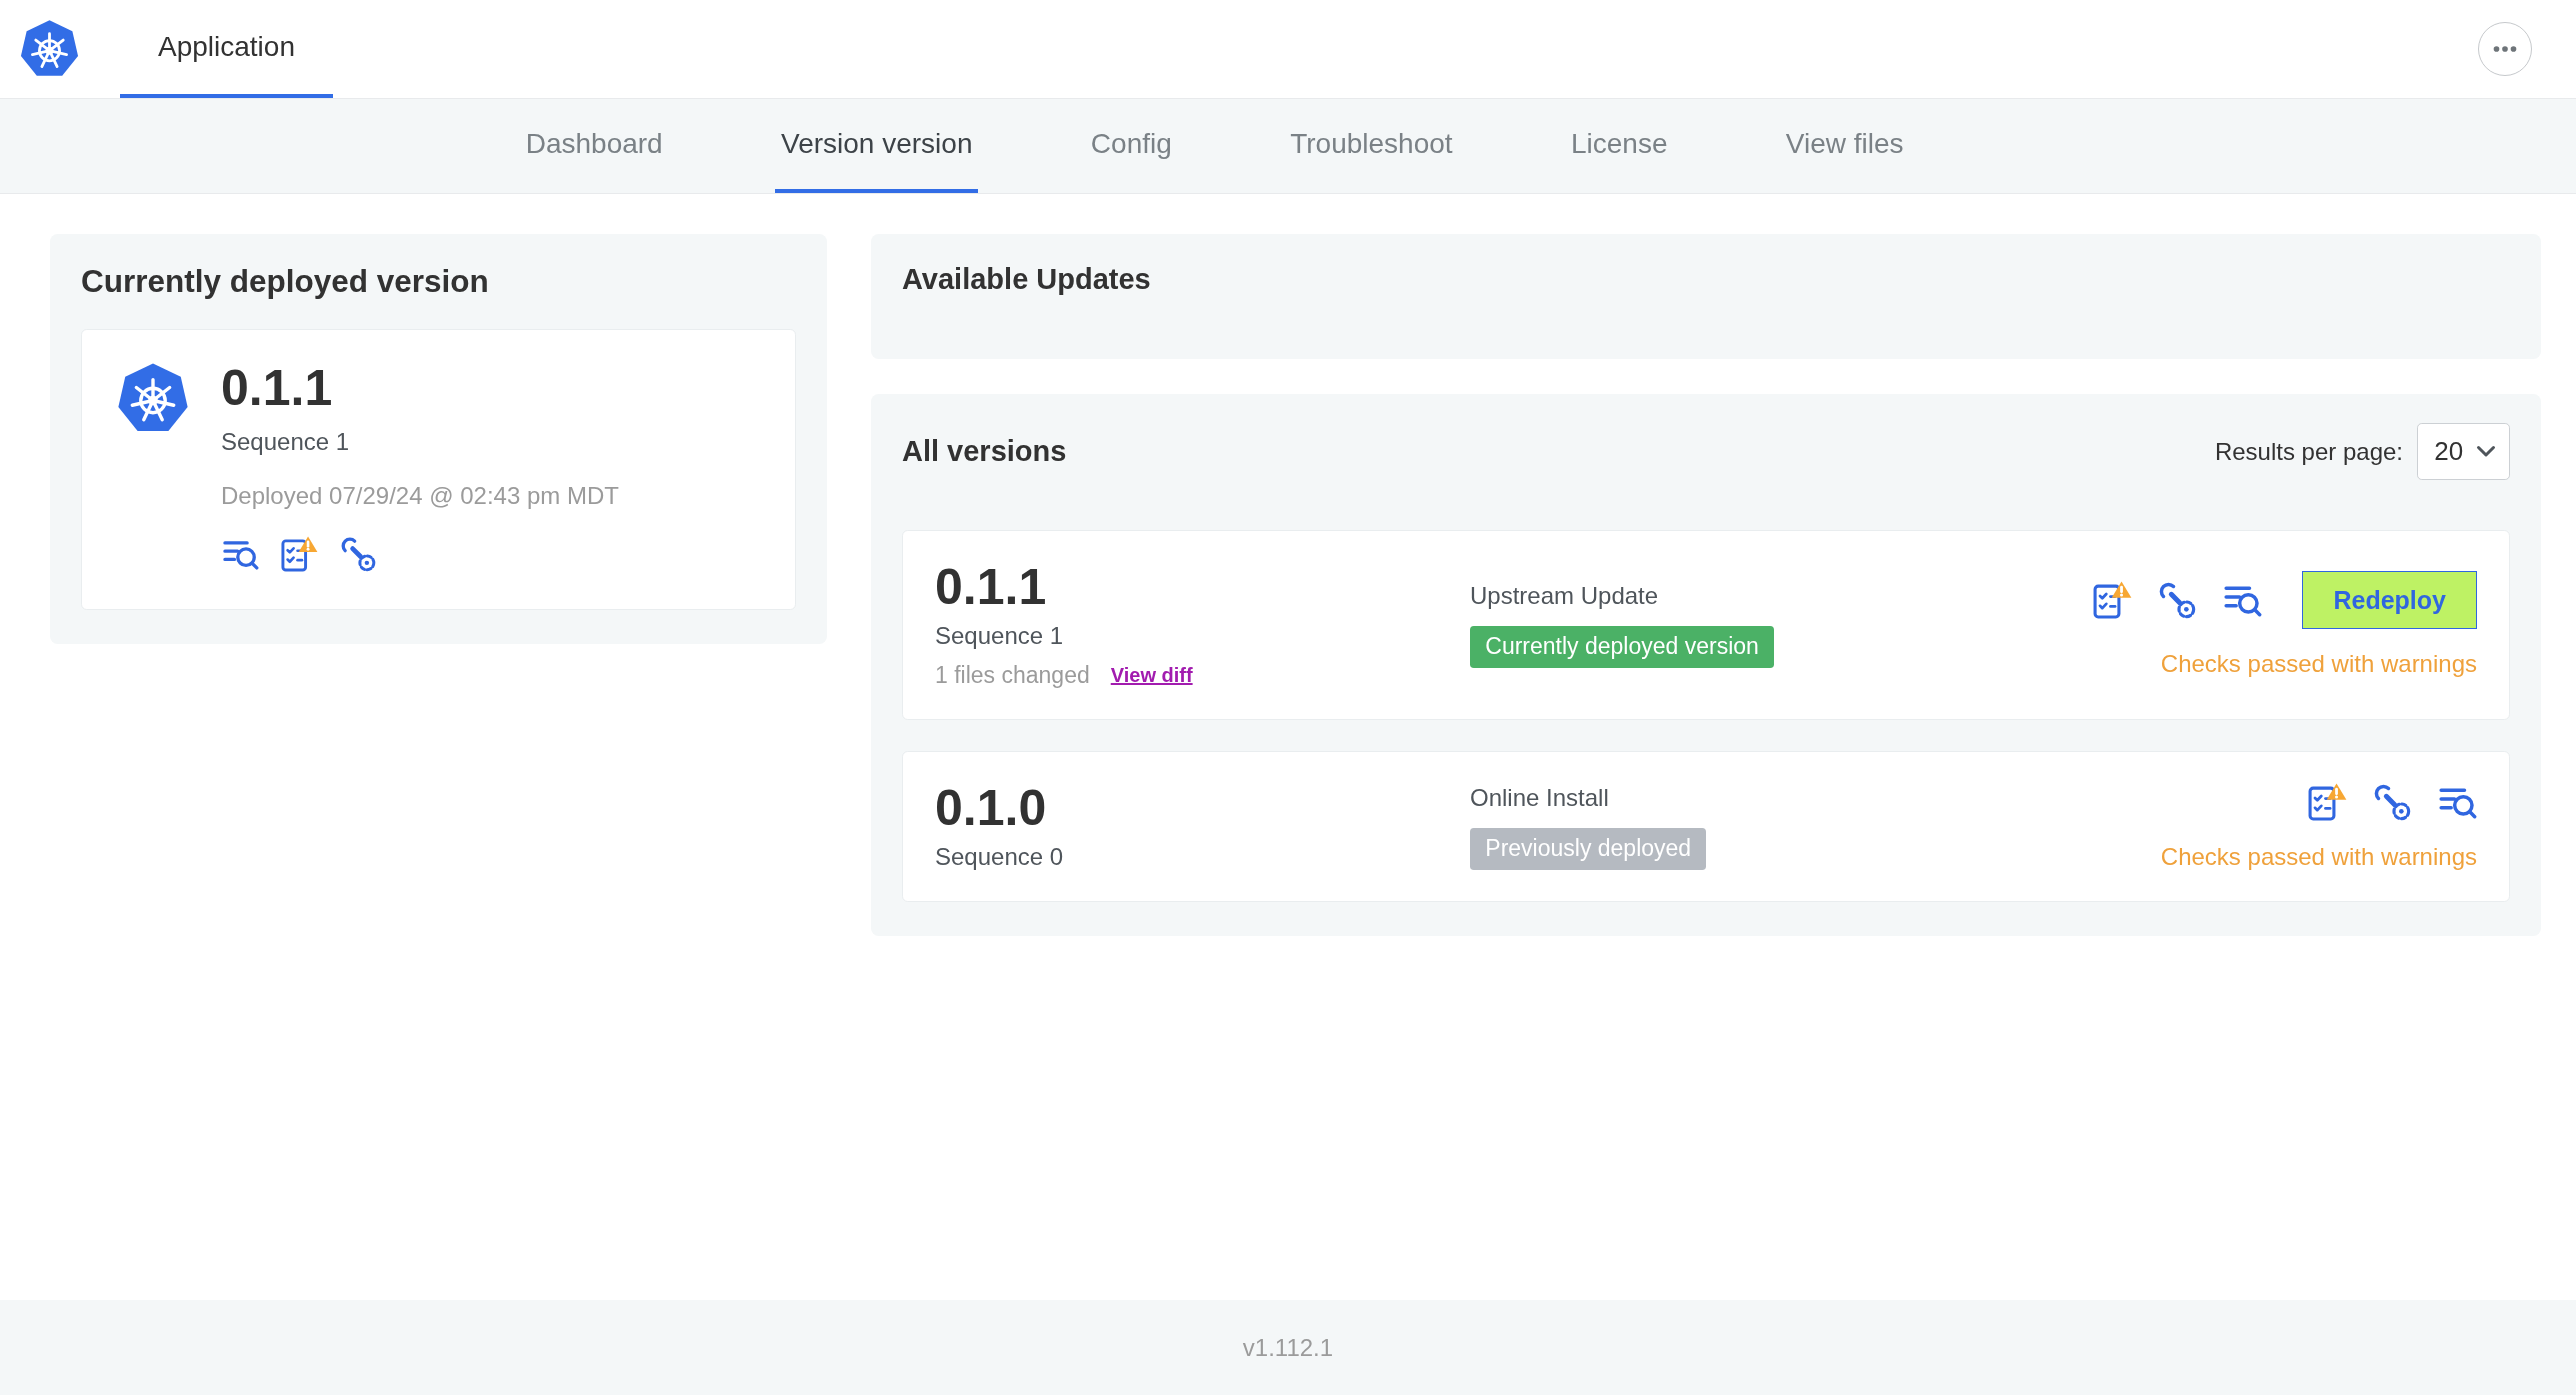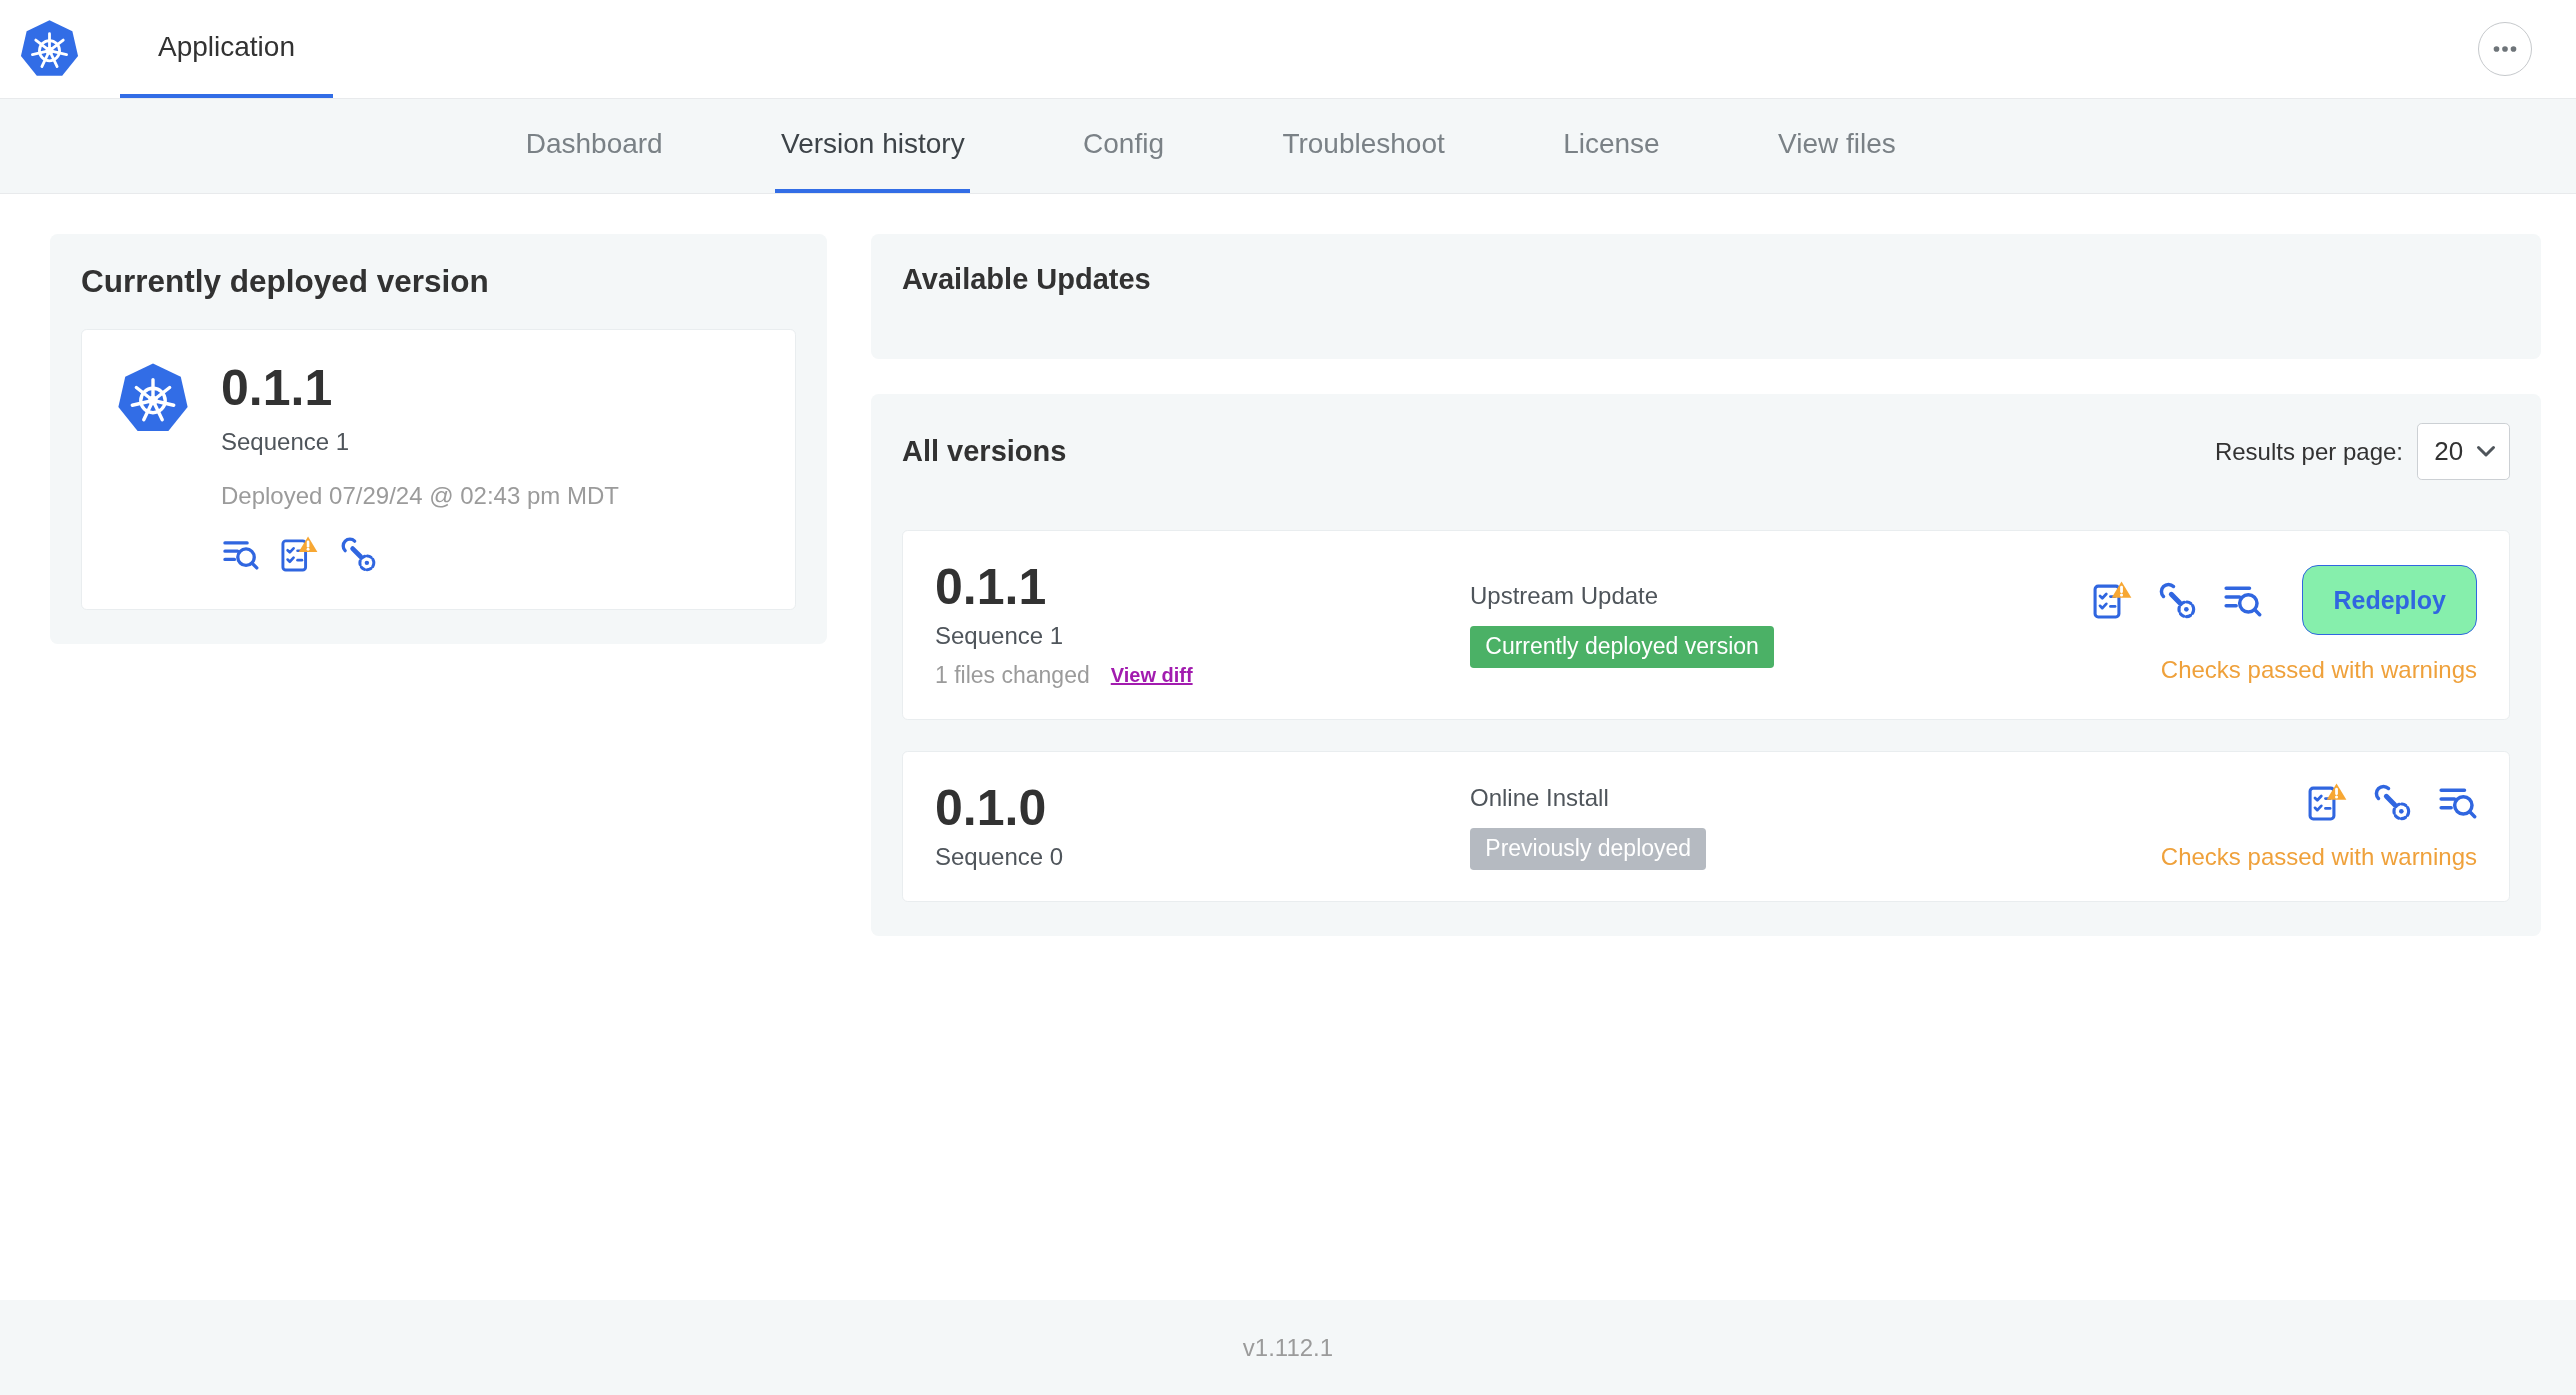--- a/index.html
+++ b/index.html
@@ -62,21 +62,21 @@
   .version-row + .version-row { margin-top:31.5px; }
   .row-left { width:535px; flex:none; }
   .row-files { margin-top:11.5px; font-size:23px; color:#9b9b9b; display:flex; gap:21px; align-items:center; }
   .link { color:#a21caf; font-weight:700; text-decoration:underline; font-size:20px; cursor:pointer; }
   .row-mid { flex:1; min-width:0; }
   .row-source { font-size:24px; font-weight:400; color:#4f555b; }
   .badge { display:inline-block; margin-top:16px; font-size:23px; color:#fff; border-radius:3.8px; padding:7.6px 15.3px; }
   .row-right { display:flex; flex-direction:column; align-items:flex-end; gap:21px; flex:none; }
   .row-actions { display:flex; align-items:center; gap:25px; }
   .icon-md { width:40px; height:40px; display:inline-flex; cursor:pointer; }
-  .btn-outline { background:#86efac; border:1.9px solid #3066e0; color:#3066e0; font-weight:700; font-size:25px; border-radius:16px; height:70px; padding:0 30px; margin-left:15.3px; font-family:inherit; cursor:pointer; }
+  .btn-outline { background:#bef264; border:1.9px solid #3066e0; color:#3066e0; font-weight:700; font-size:25px; border-radius:0; height:58px; padding:0 30px; margin-left:15.3px; font-family:inherit; cursor:pointer; }
   .row-status { font-size:24px; }
 
   
   .footer { position:absolute; left:0; right:0; bottom:0; height:96px; background:#f4f7f8; display:flex; align-items:center; justify-content:center; font-size:24px; color:#9b9b9b; }
 </style>
 </head>
 <body>
 
 <header class="topnav">
   <span class="logo-wrap">
@@ -102,21 +102,21 @@
     <circle cx="6" cy="12" r="2"></circle>
           <circle cx="12" cy="12" r="2"></circle>
           <circle cx="18" cy="12" r="2"></circle>
   </svg>
       </span>
   </button>
 </header>
 
 <nav class="subnav">
   <div class="subnav-tab">Dashboard</div>
-  <div class="subnav-tab active">Version history</div>
+  <div class="subnav-tab active">Version version</div>
   <div class="subnav-tab">Config</div>
   <div class="subnav-tab">Troubleshoot</div>
   <div class="subnav-tab">License</div>
   <div class="subnav-tab">View files</div>
 </nav>
 
 <main class="main">
 
   <section class="left-col">
     <div class="panel deployed-panel">

